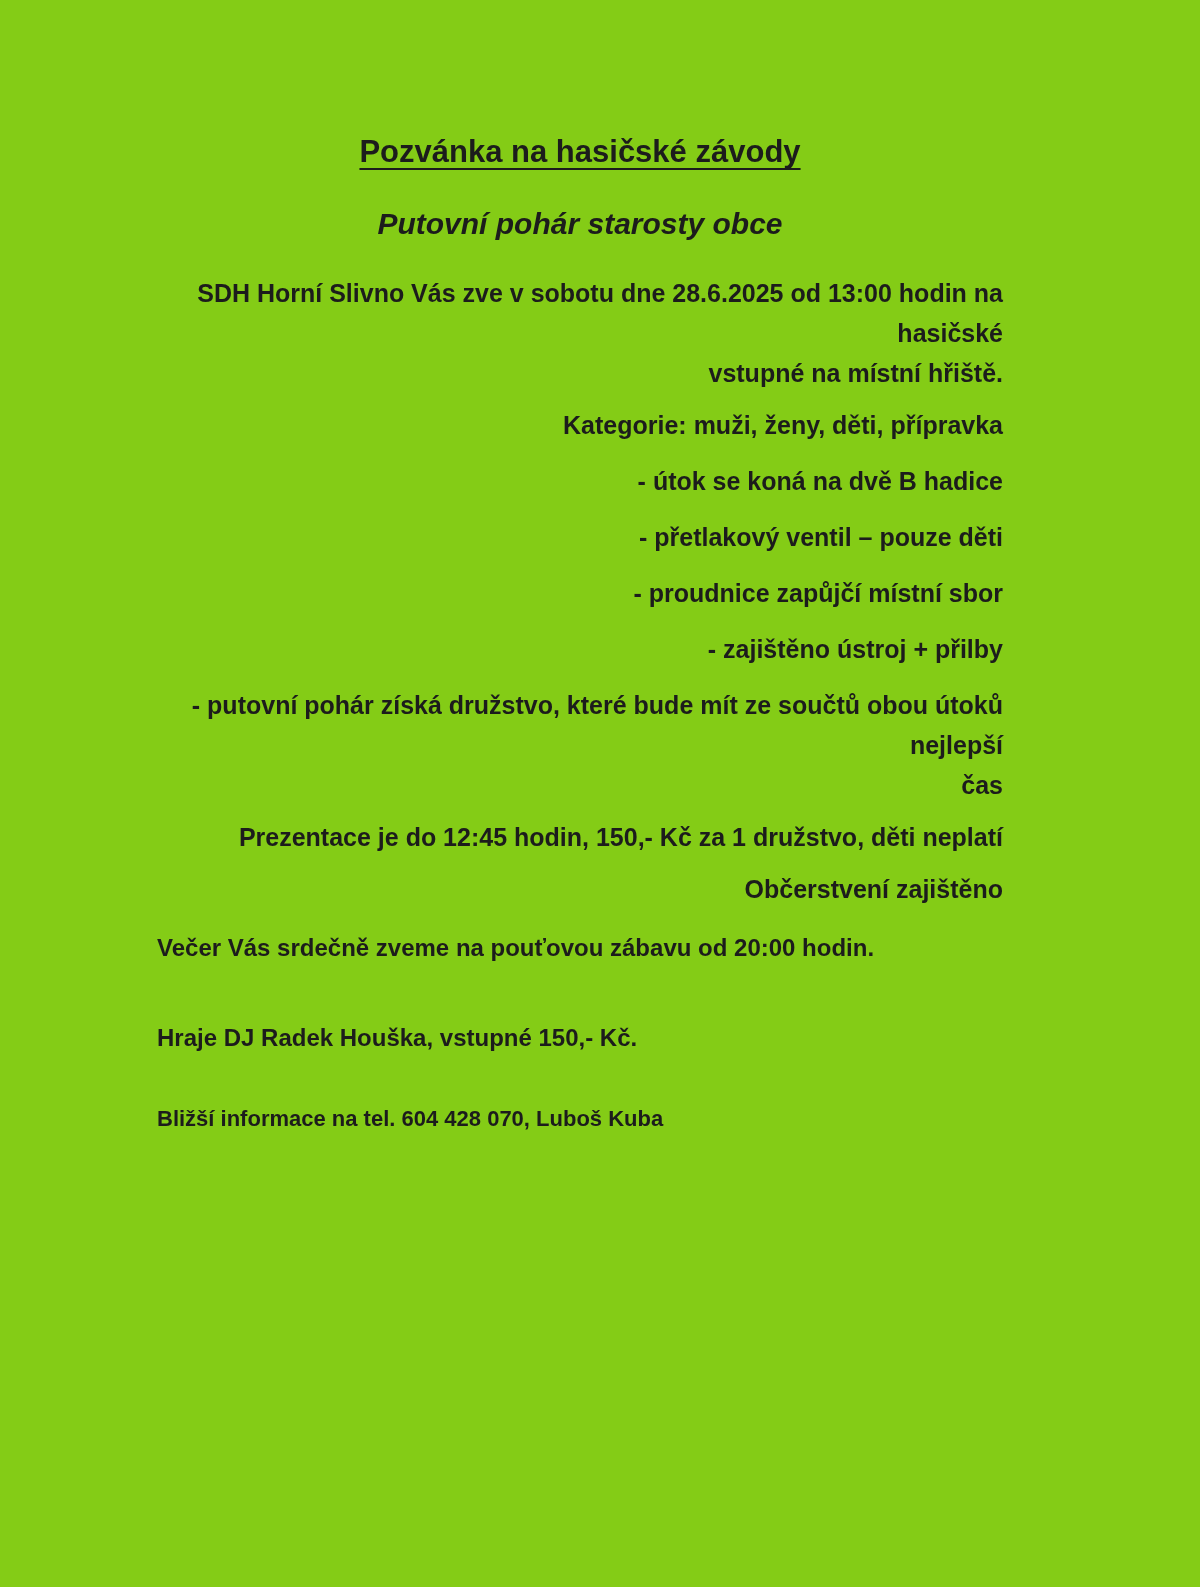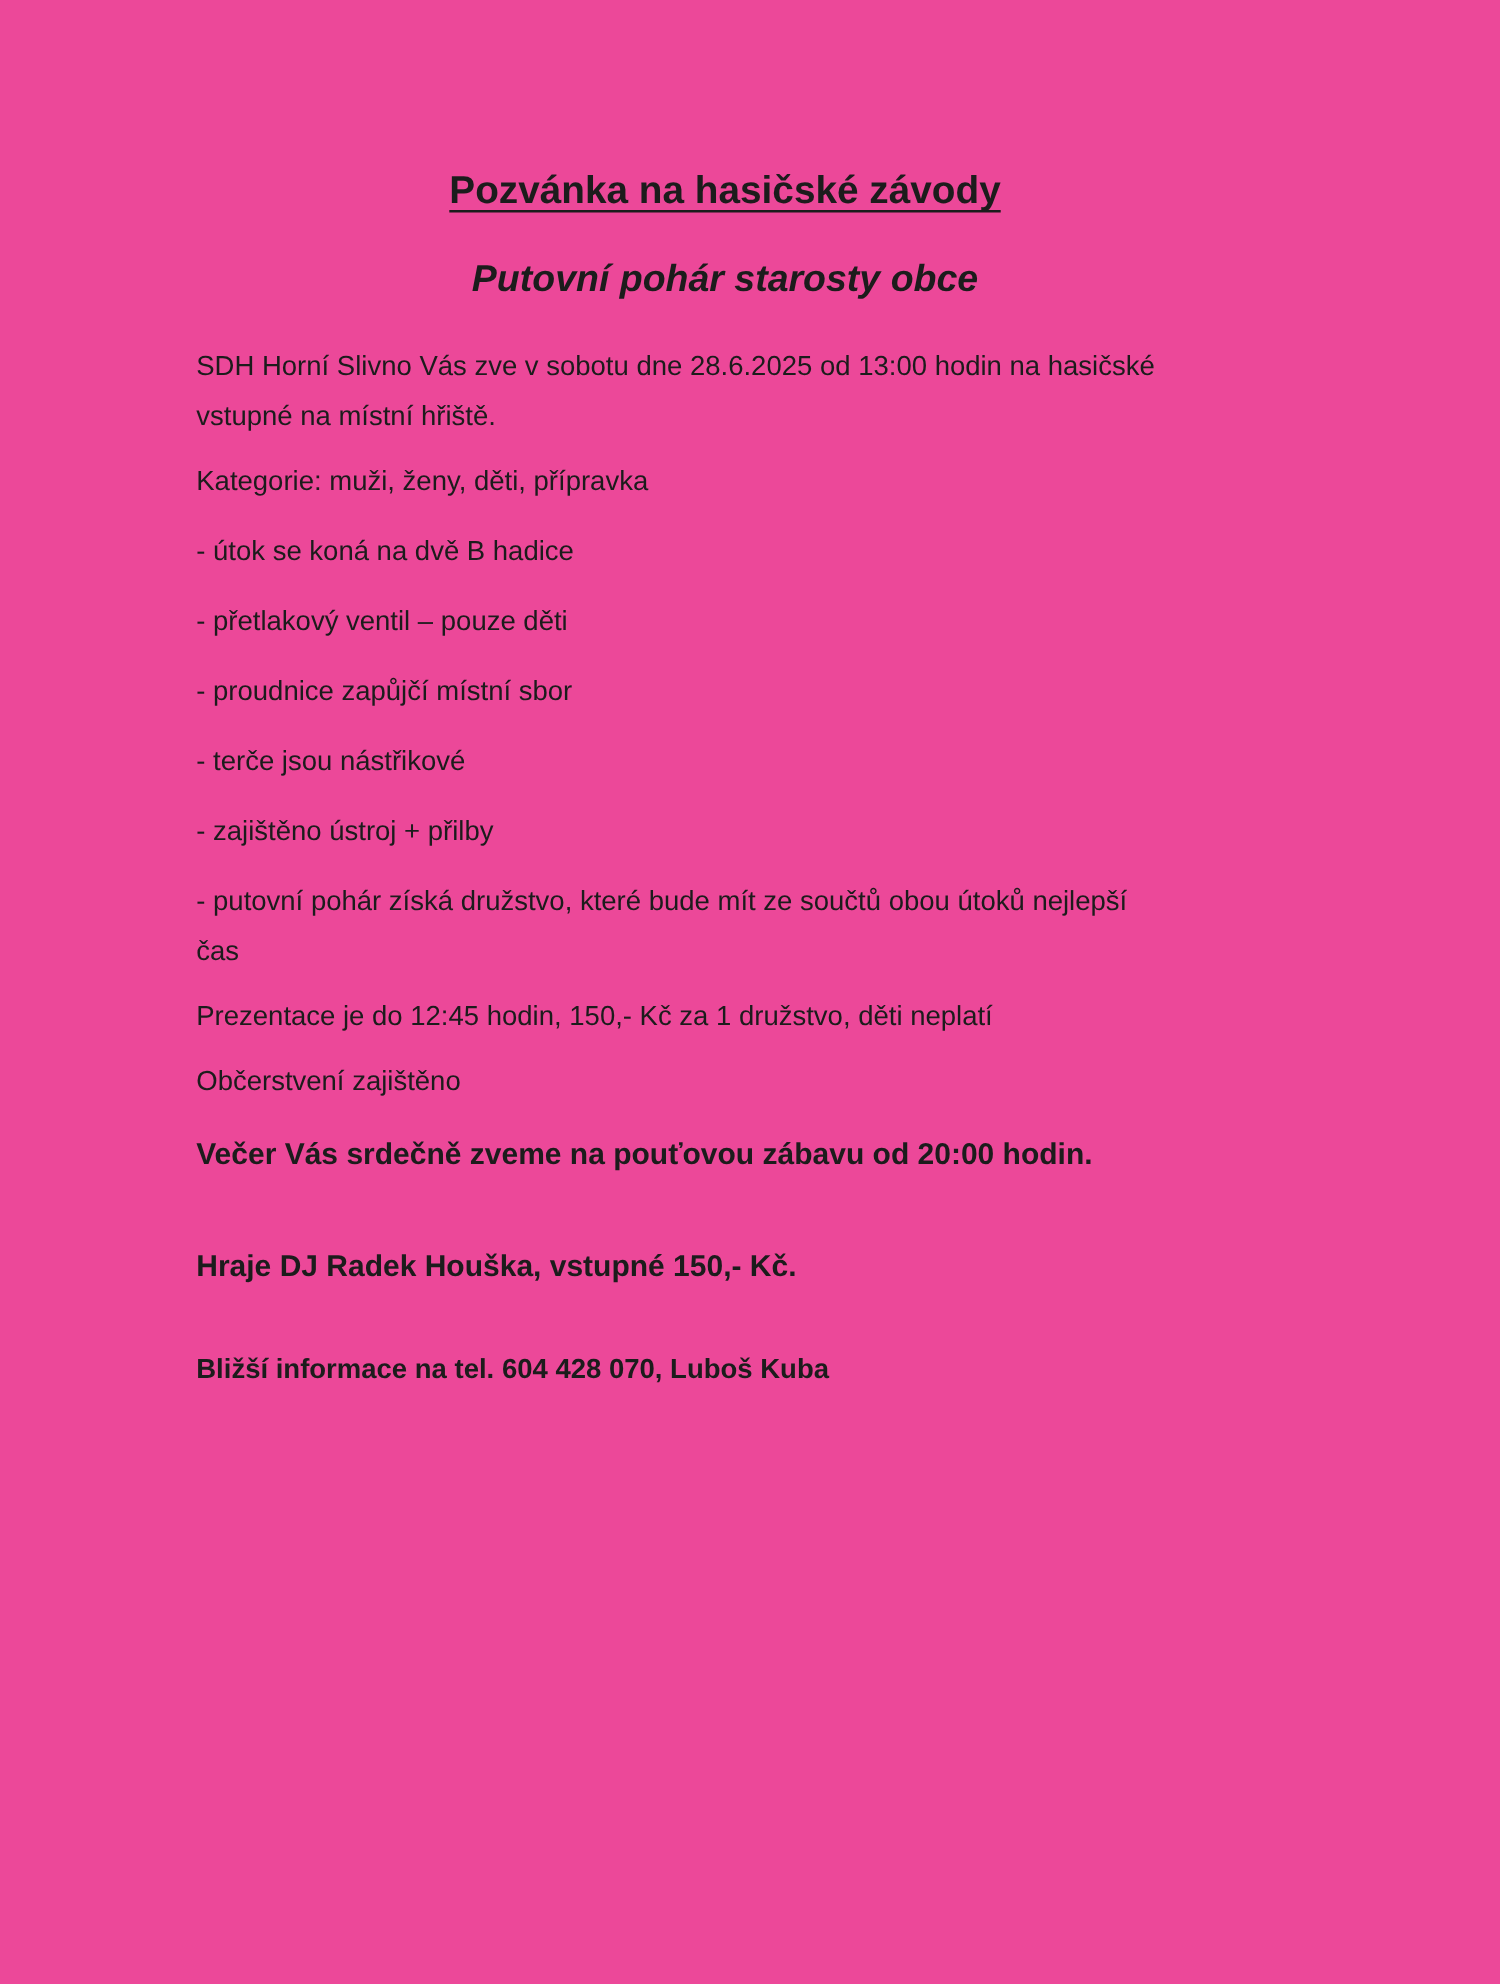--- a/index.html
+++ b/index.html
@@ -4,21 +4,21 @@
 <style>
   html, body {
     margin: 0;
     padding: 0;
     background: #ffffff;
   }
   .page {
     position: relative;
     width: 1200px;
     height: 1587px;
-    background: #ec4899;
+    background: #84cc16;
     color: #1c1c1c;
     font-family: "Liberation Sans", "DejaVu Sans", sans-serif;
     box-sizing: border-box;
     padding: 132px 197px 0 157px;
     overflow: hidden;
   }
   .content {
     width: 846px;
   }
   .doc-title {
@@ -35,24 +35,25 @@
   }
   .doc-subtitle {
     text-align: center;
     font-size: 30px;
     font-weight: bold;
     font-style: italic;
     line-height: 40px;
     margin: 0 0 29px 0;
   }
   .body-par {
-    font-size: 22px;
-    font-weight: 400;
+    font-size: 25px;
+    font-weight: 700;
     line-height: 40px;
     margin: 0 0 16px 0;
+    text-align: right;
   }
   .body-par.two-line {
     margin-bottom: 12px;
   }
   .body-par .line {
     display: block;
   }
   .tight {
     margin-bottom: 12px;
   }
@@ -94,21 +95,20 @@
 
     <p class="body-par">Kategorie: muži, ženy, děti, přípravka</p>
 
     <p class="body-par">- útok se koná na dvě B hadice</p>
 
 
     <p class="body-par">- přetlakový ventil – pouze děti</p>
 
     <p class="body-par">- proudnice zapůjčí místní sbor</p>
 
-    <p class="body-par">- terče jsou nástřikové</p>
 
     <p class="body-par">- zajištěno ústroj + přilby</p>
 
     <p class="body-par two-line">
       <span class="line">- putovní pohár získá družstvo, které bude mít ze součtů obou útoků nejlepší</span>
       <span class="line">čas</span>
     </p>
 
     <p class="body-par tight">Prezentace je do 12:45 hodin, 150,- Kč za 1 družstvo, děti neplatí</p>
 

